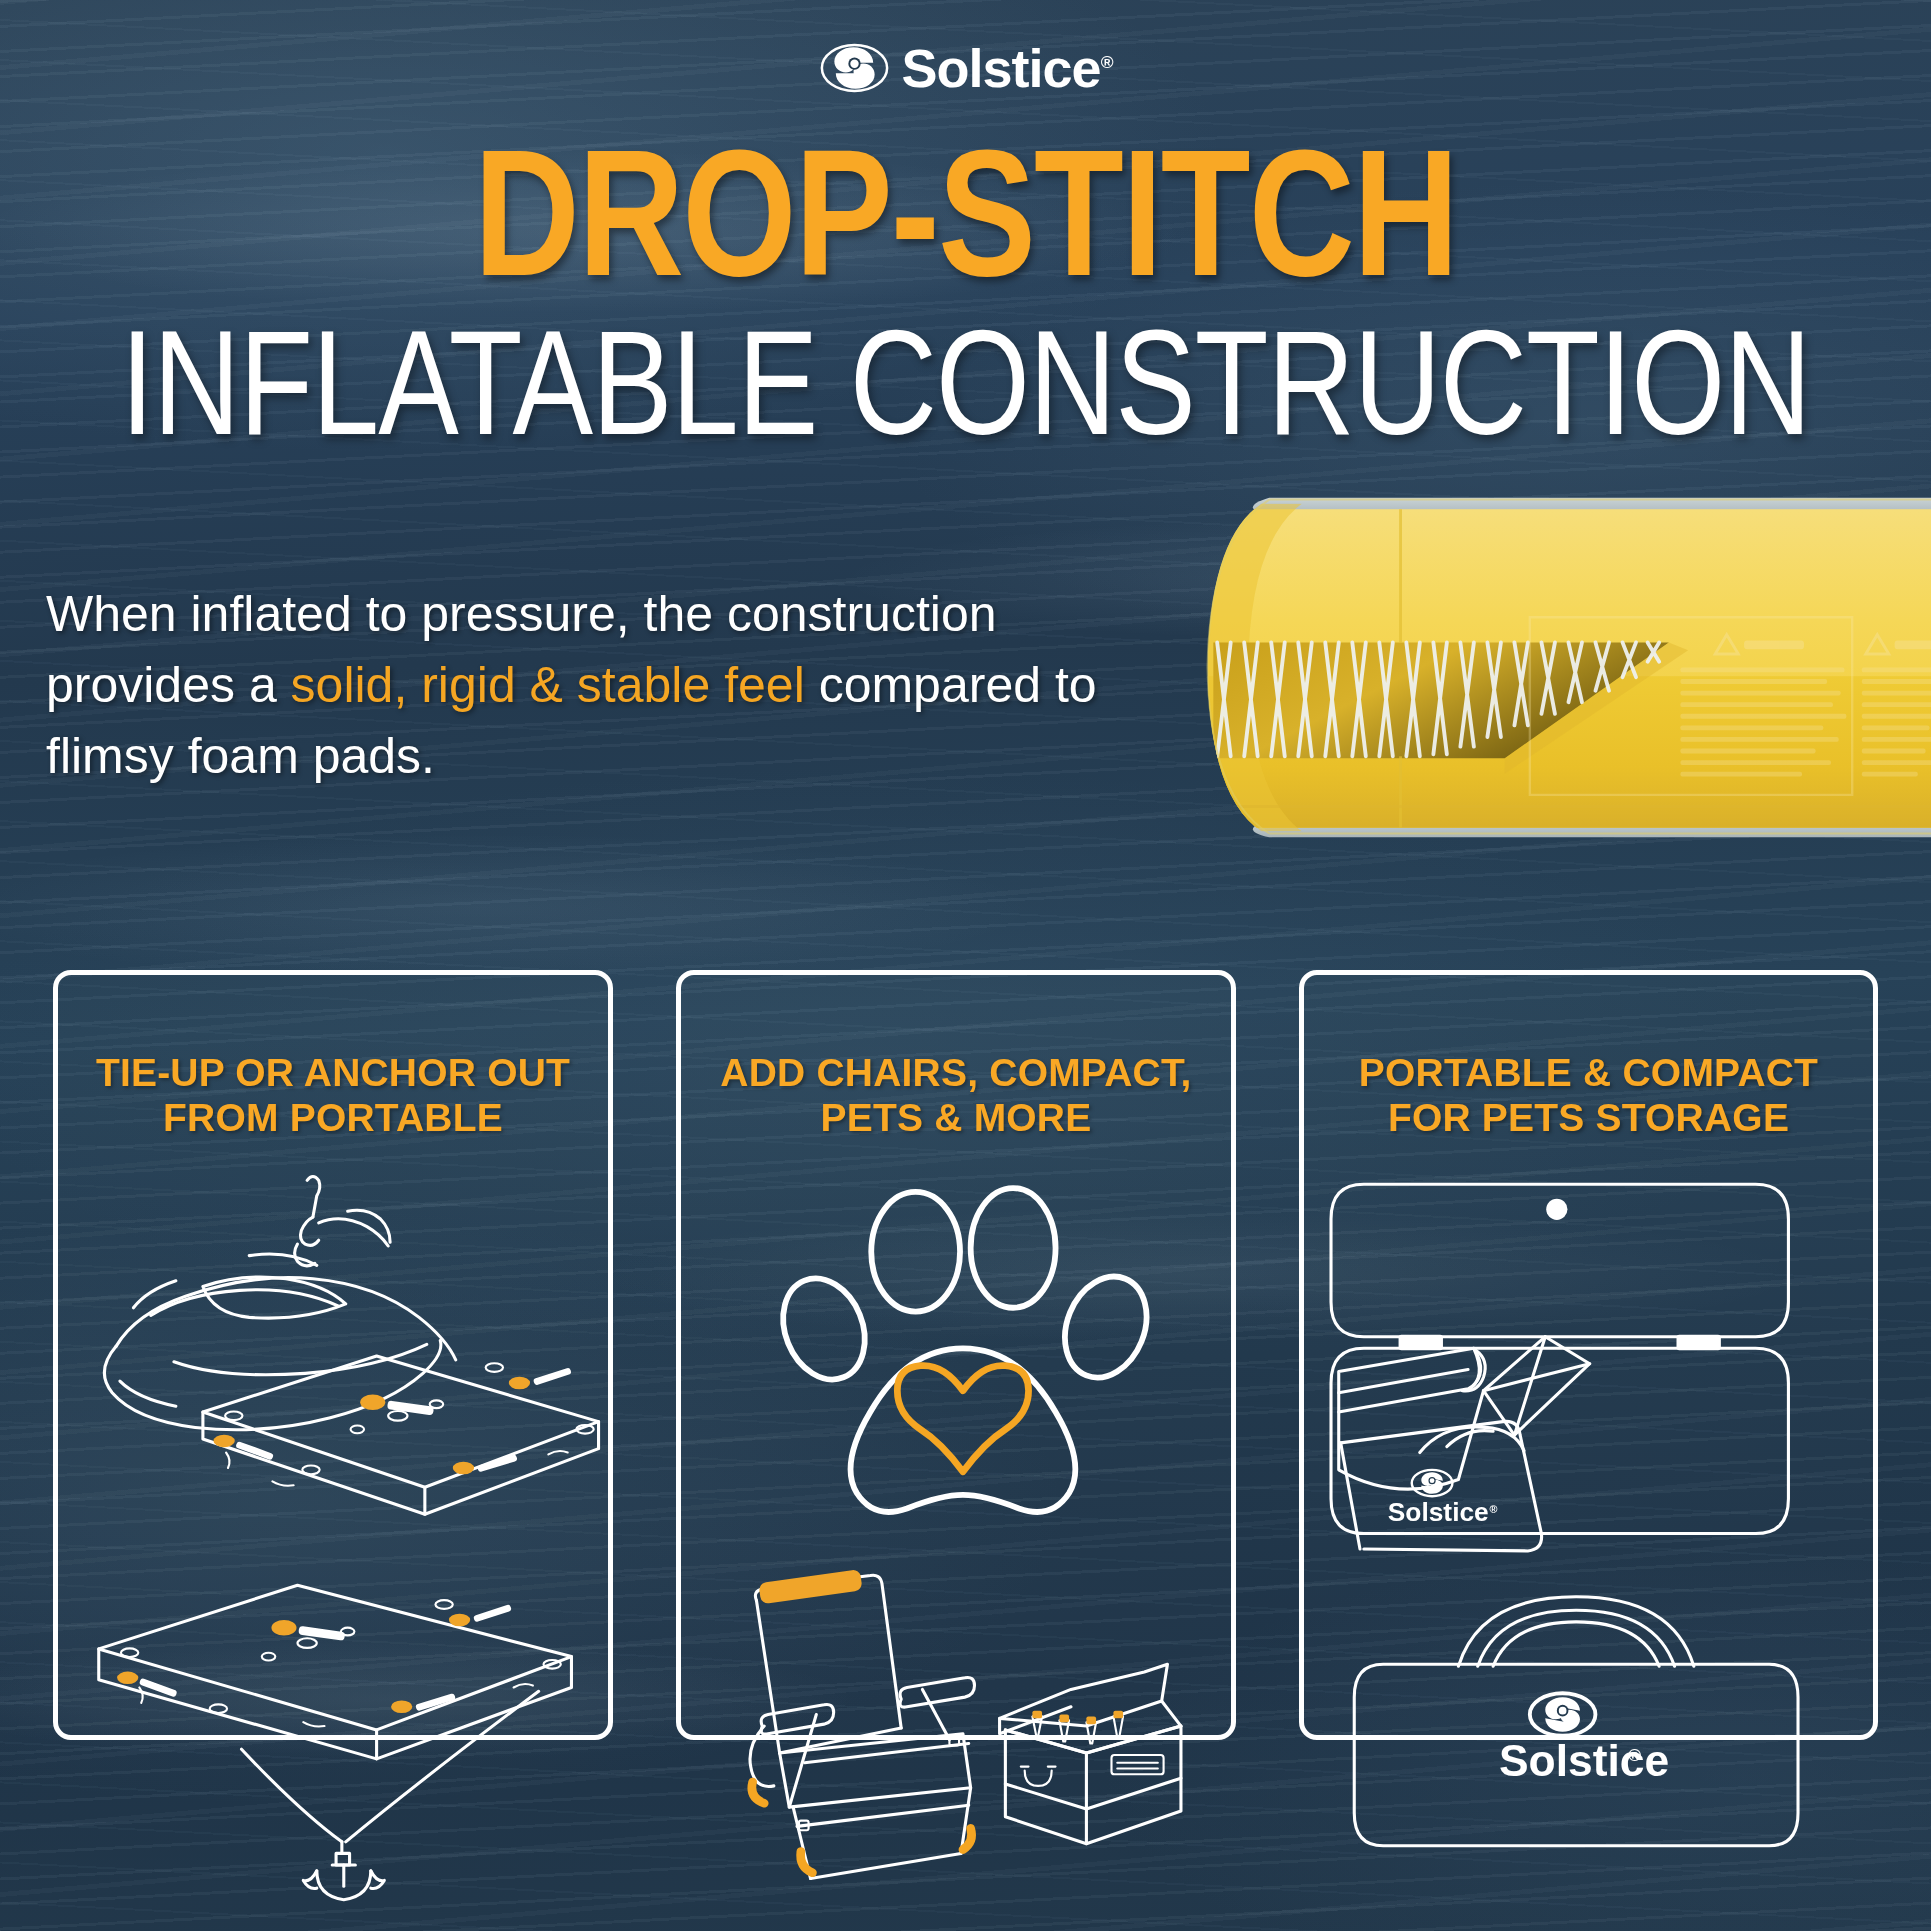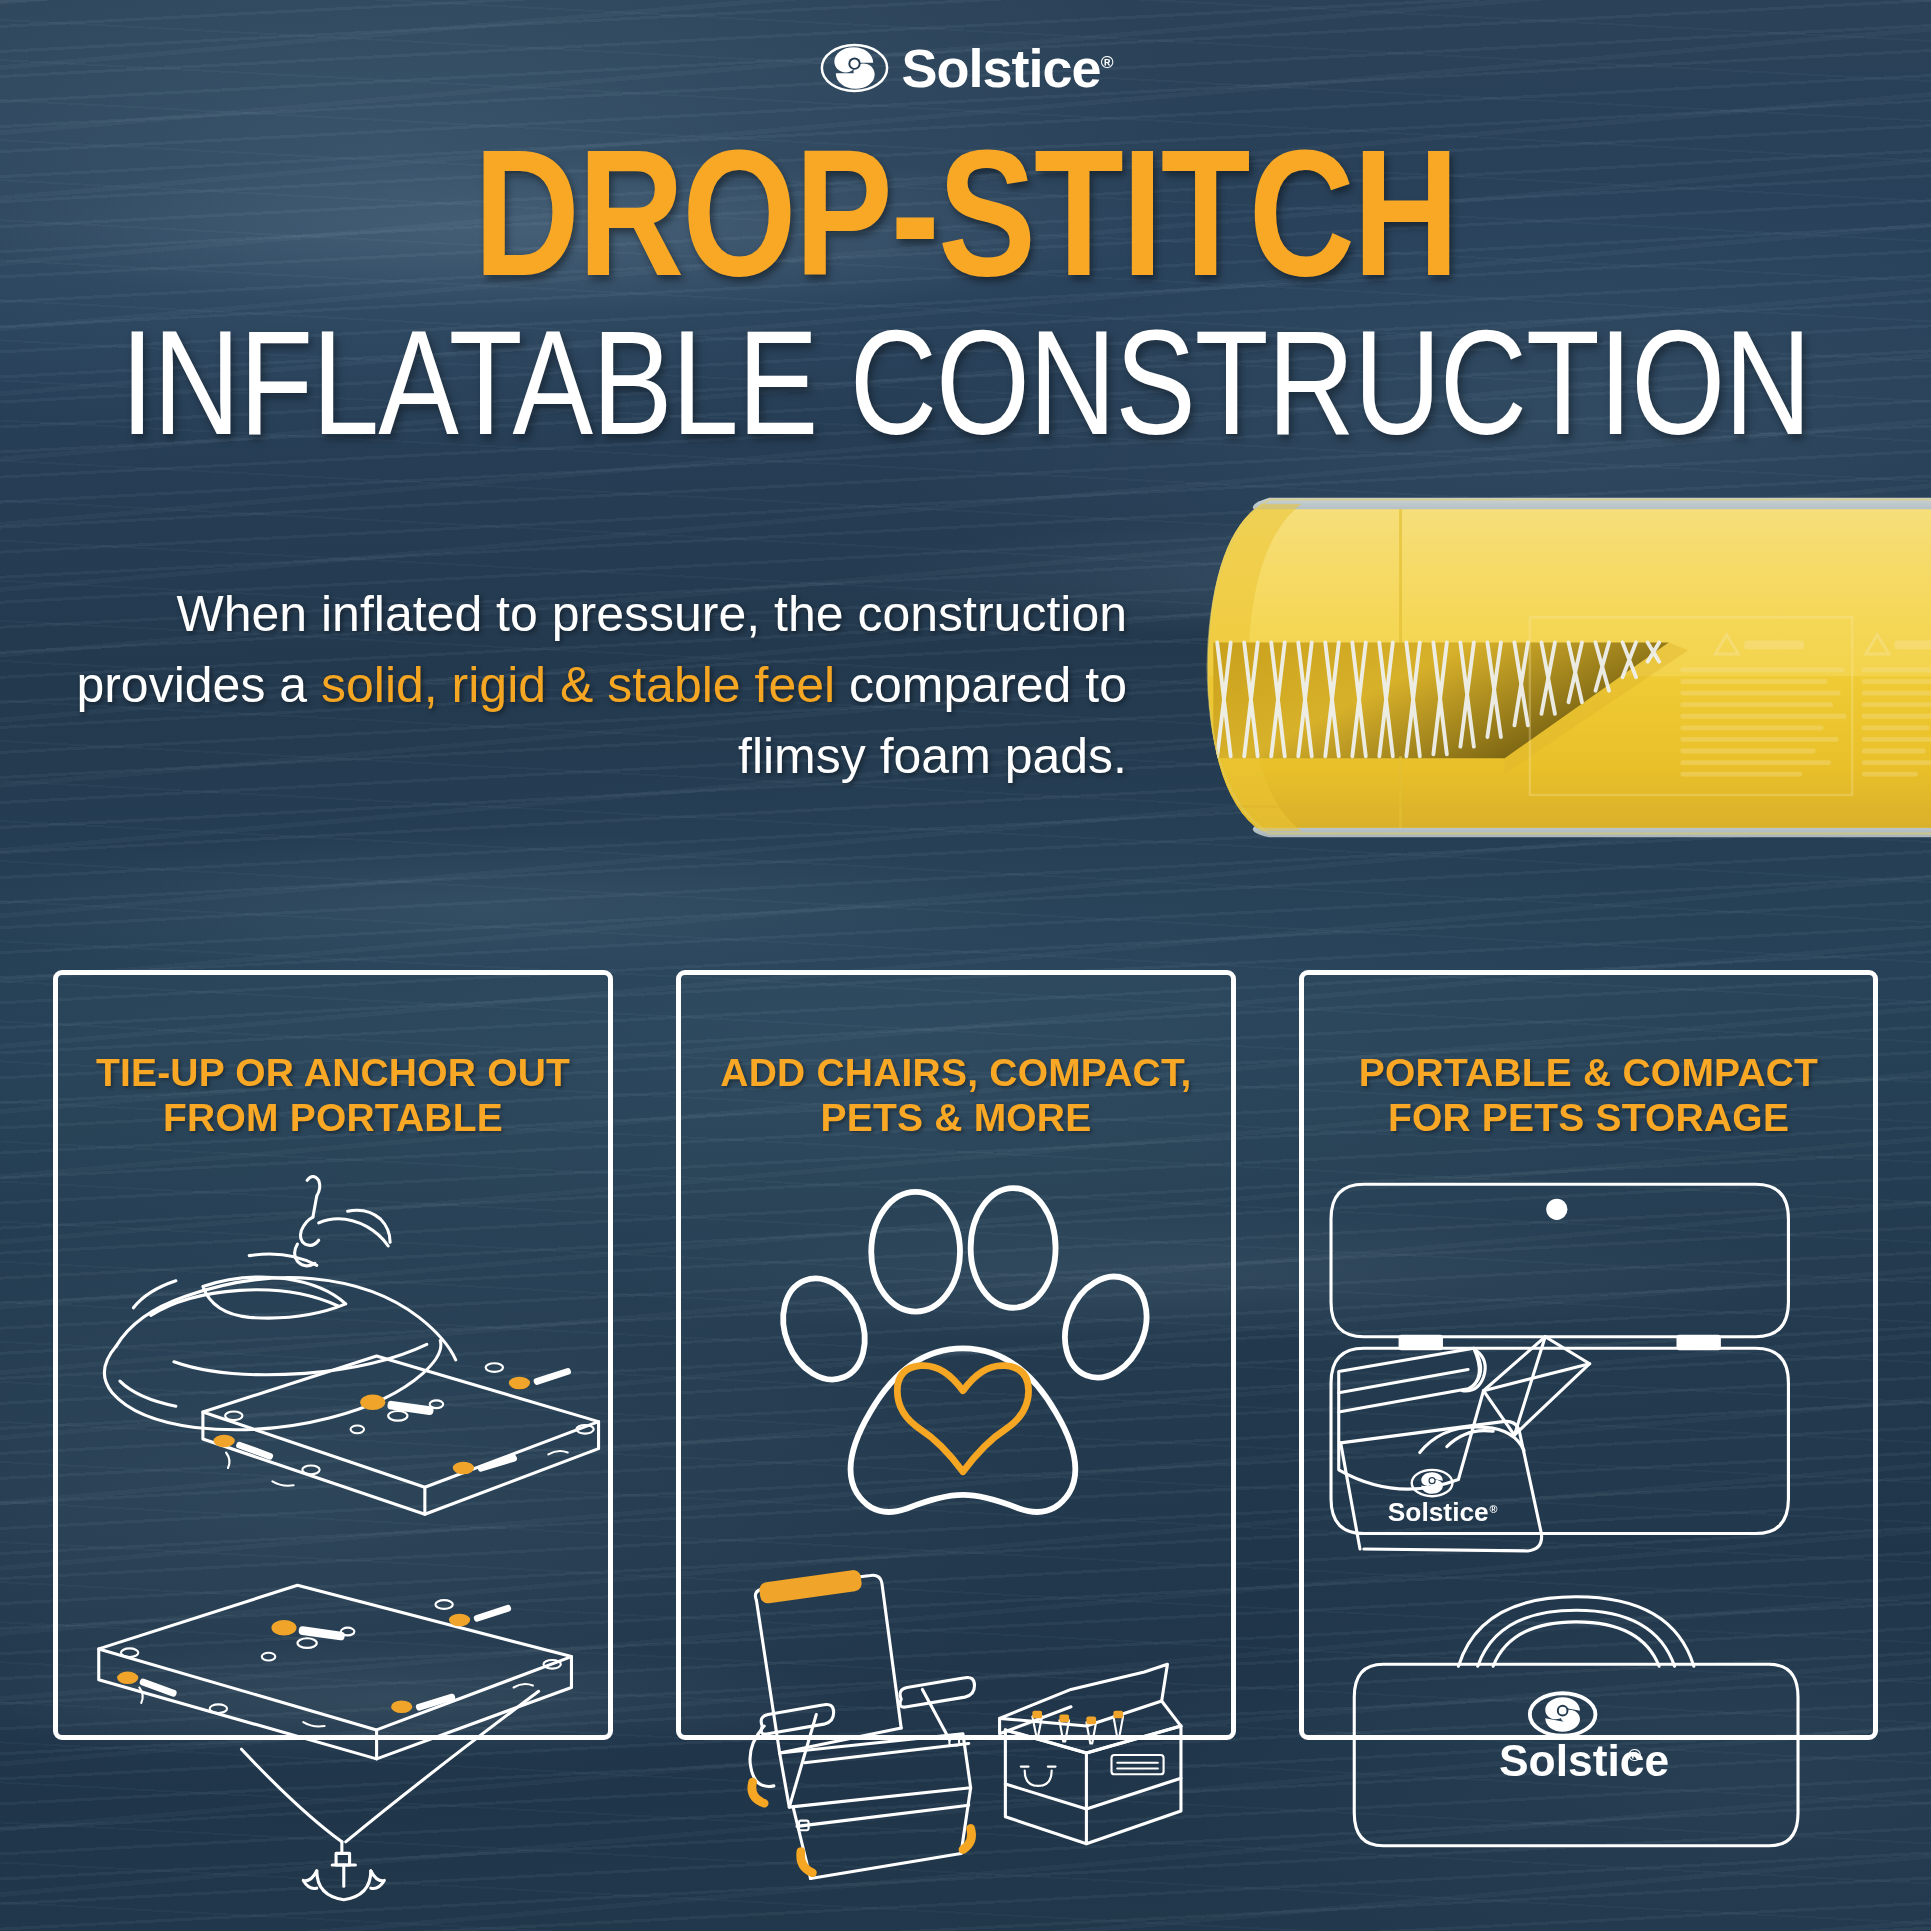--- a/index.html
+++ b/index.html
@@ -64,34 +64,34 @@
   .title-2{
     position:absolute;top:309px;left:0;right:0;text-align:center;
     color:#ffffff;font-size:114px;font-weight:normal;letter-spacing:-1px;
     line-height:1;
     transform:scaleY(1.30) scaleX(1.06);transform-origin:top center;
     text-shadow:2.9px 3.9px 6.8px rgba(0,0,0,.38);
   }
 
   
   .blurb{
-    position:absolute;top:579px;left:46px;width:1081px;text-align:right;
+    position:absolute;top:579px;left:46px;width:1081px;text-align:left;
     color:#ffffff;font-size:50px;line-height:1.42;font-weight:normal;
     text-shadow:1.9px 1.9px 4.8px rgba(0,0,0,.45);
   }
   .blurb .hl{color:#F5A623;}
 
   
   .tube-wrap{position:absolute;left:1186px;top:488px;width:763px;height:359px;}
 
   
   .cards{position:absolute;left:0;top:970px;width:1931px;height:941px;}
   .card{
     position:absolute;top:0;height:770px;
-    border:5.8px solid #ffffff;border-radius:9px;
+    border:5.8px solid #ffffff;border-radius:18px;
     box-sizing:border-box;
     background:rgba(255,255,255,0.012);
   }
   .card.c1{left:53px;width:560px;}
   .card.c2{left:676px;width:560px;}
   .card.c3{left:1299px;width:579px;}
   .card-title{
     position:absolute;left:13.5px;right:13.5px;top:75px;text-align:center;
     color:#F9A825;font-size:39px;font-weight:bold;line-height:1.16;
     letter-spacing:0.2px;

